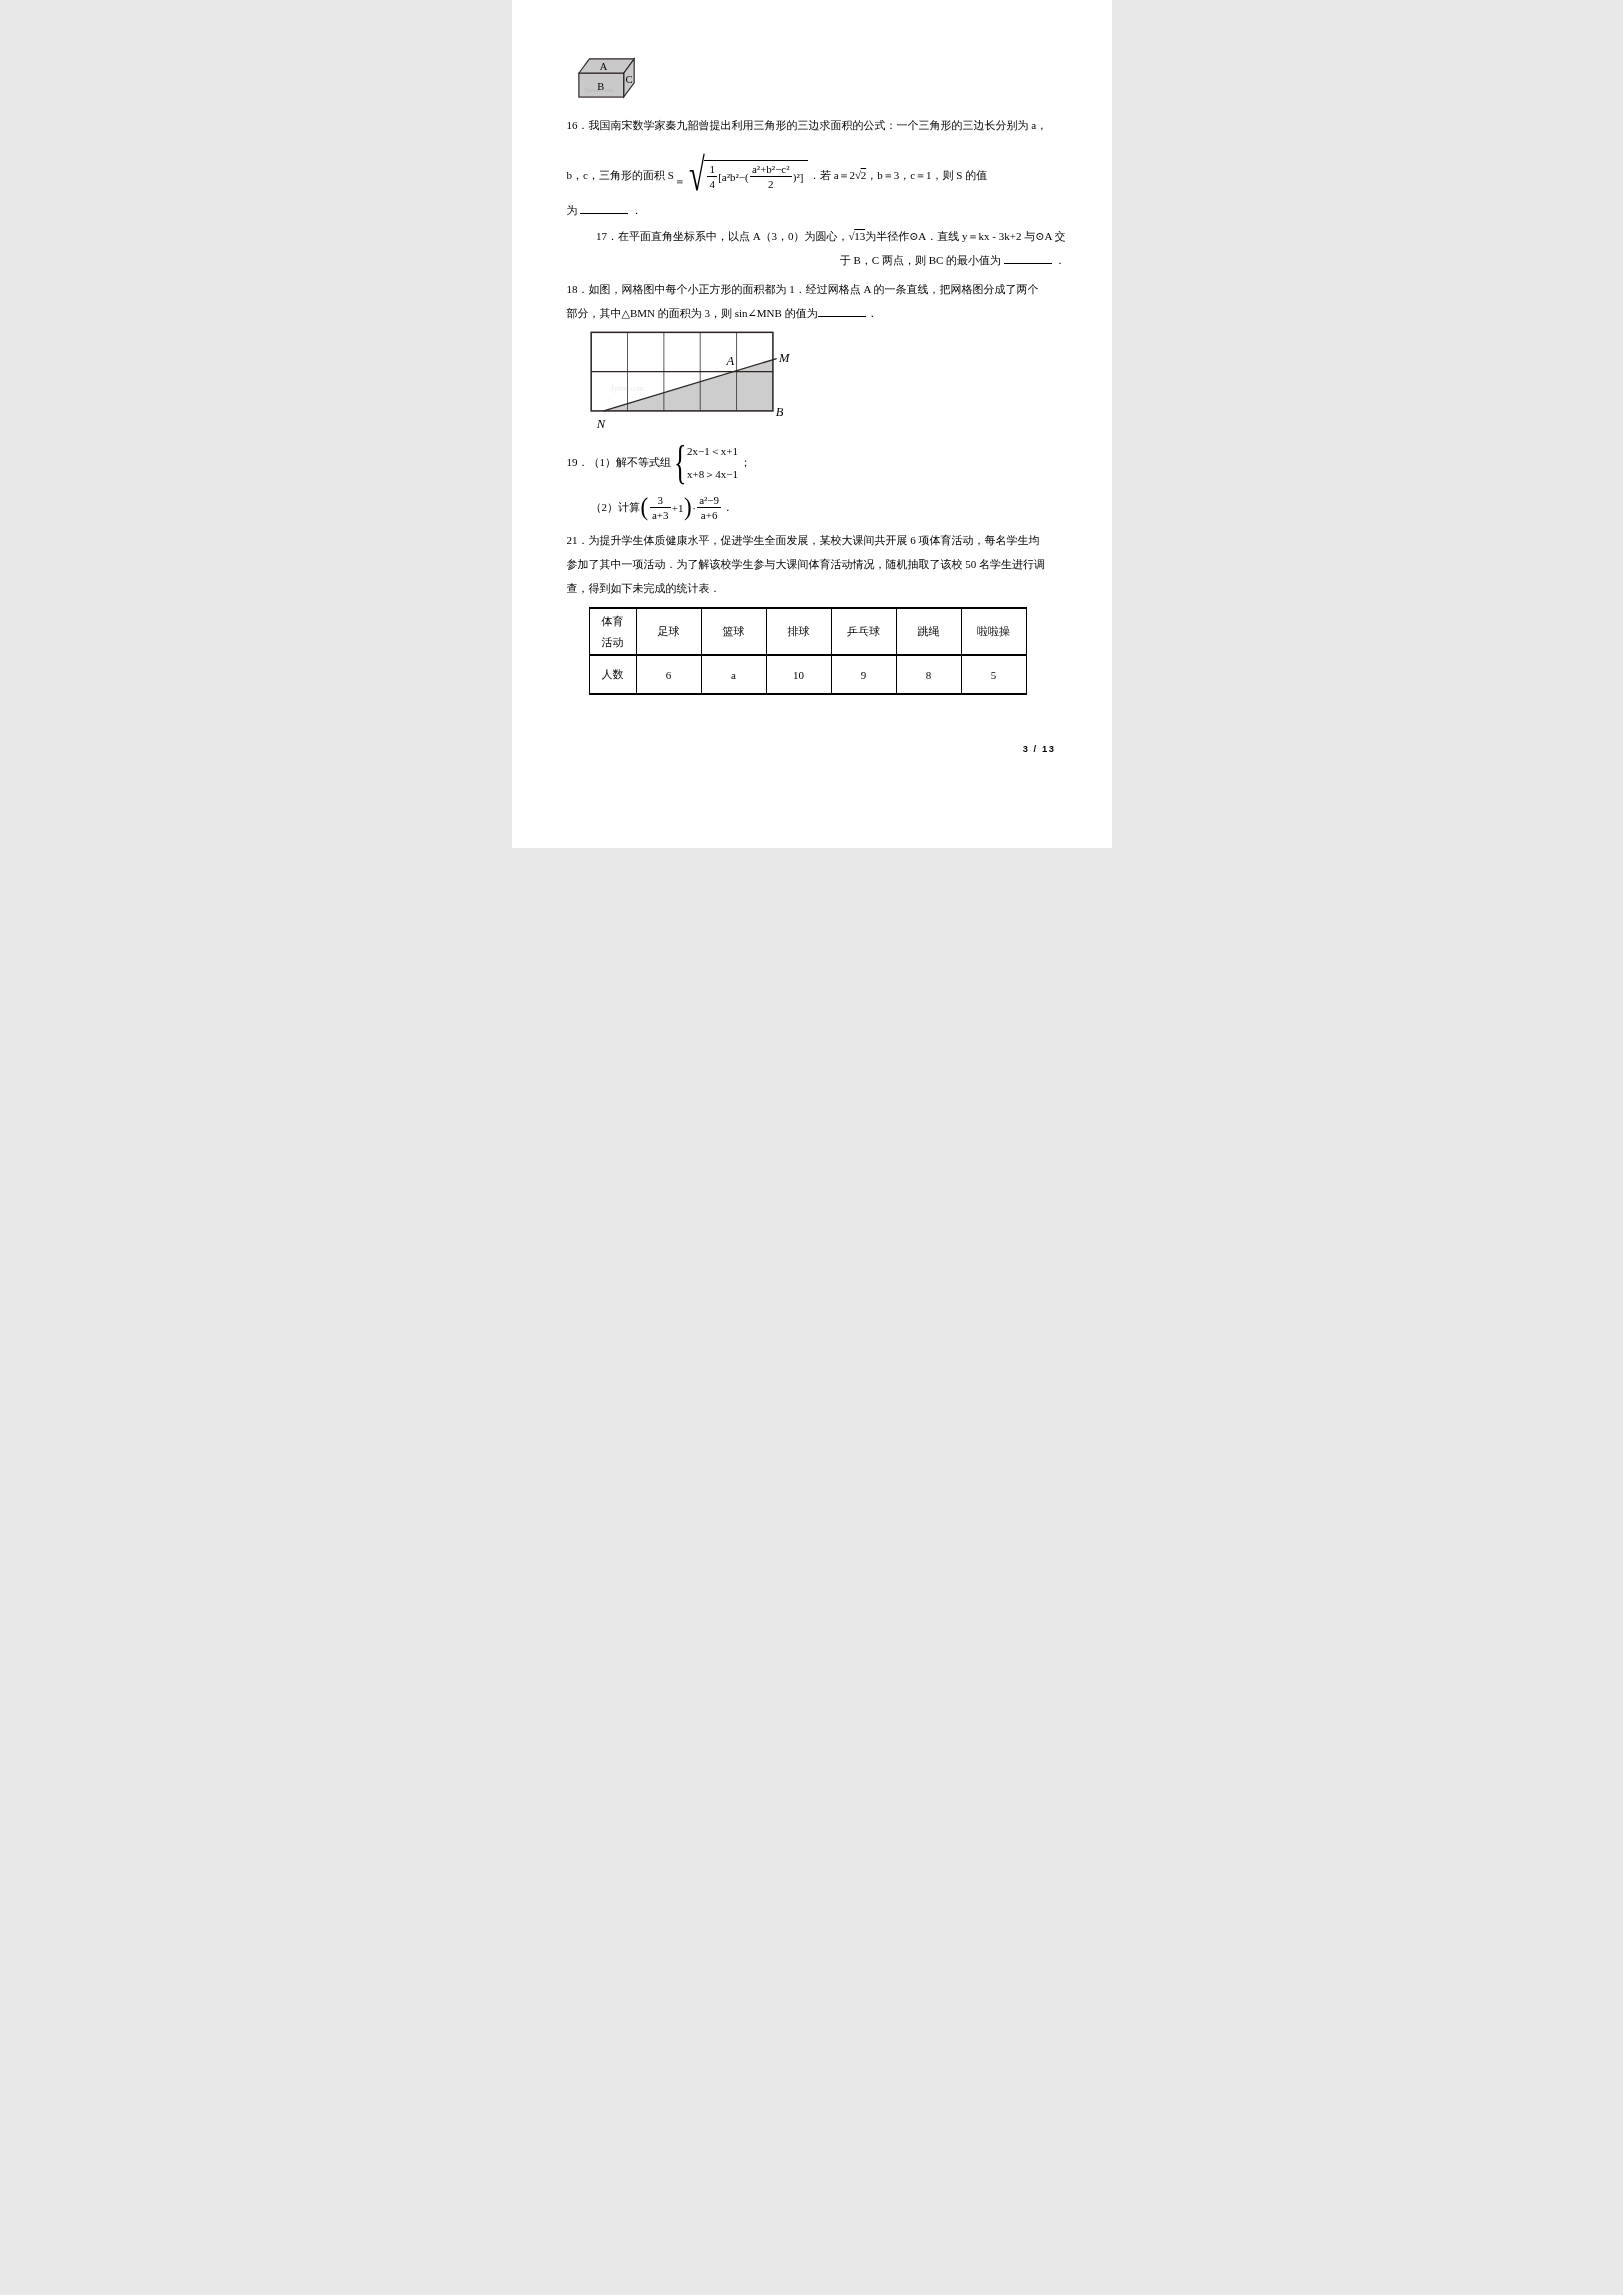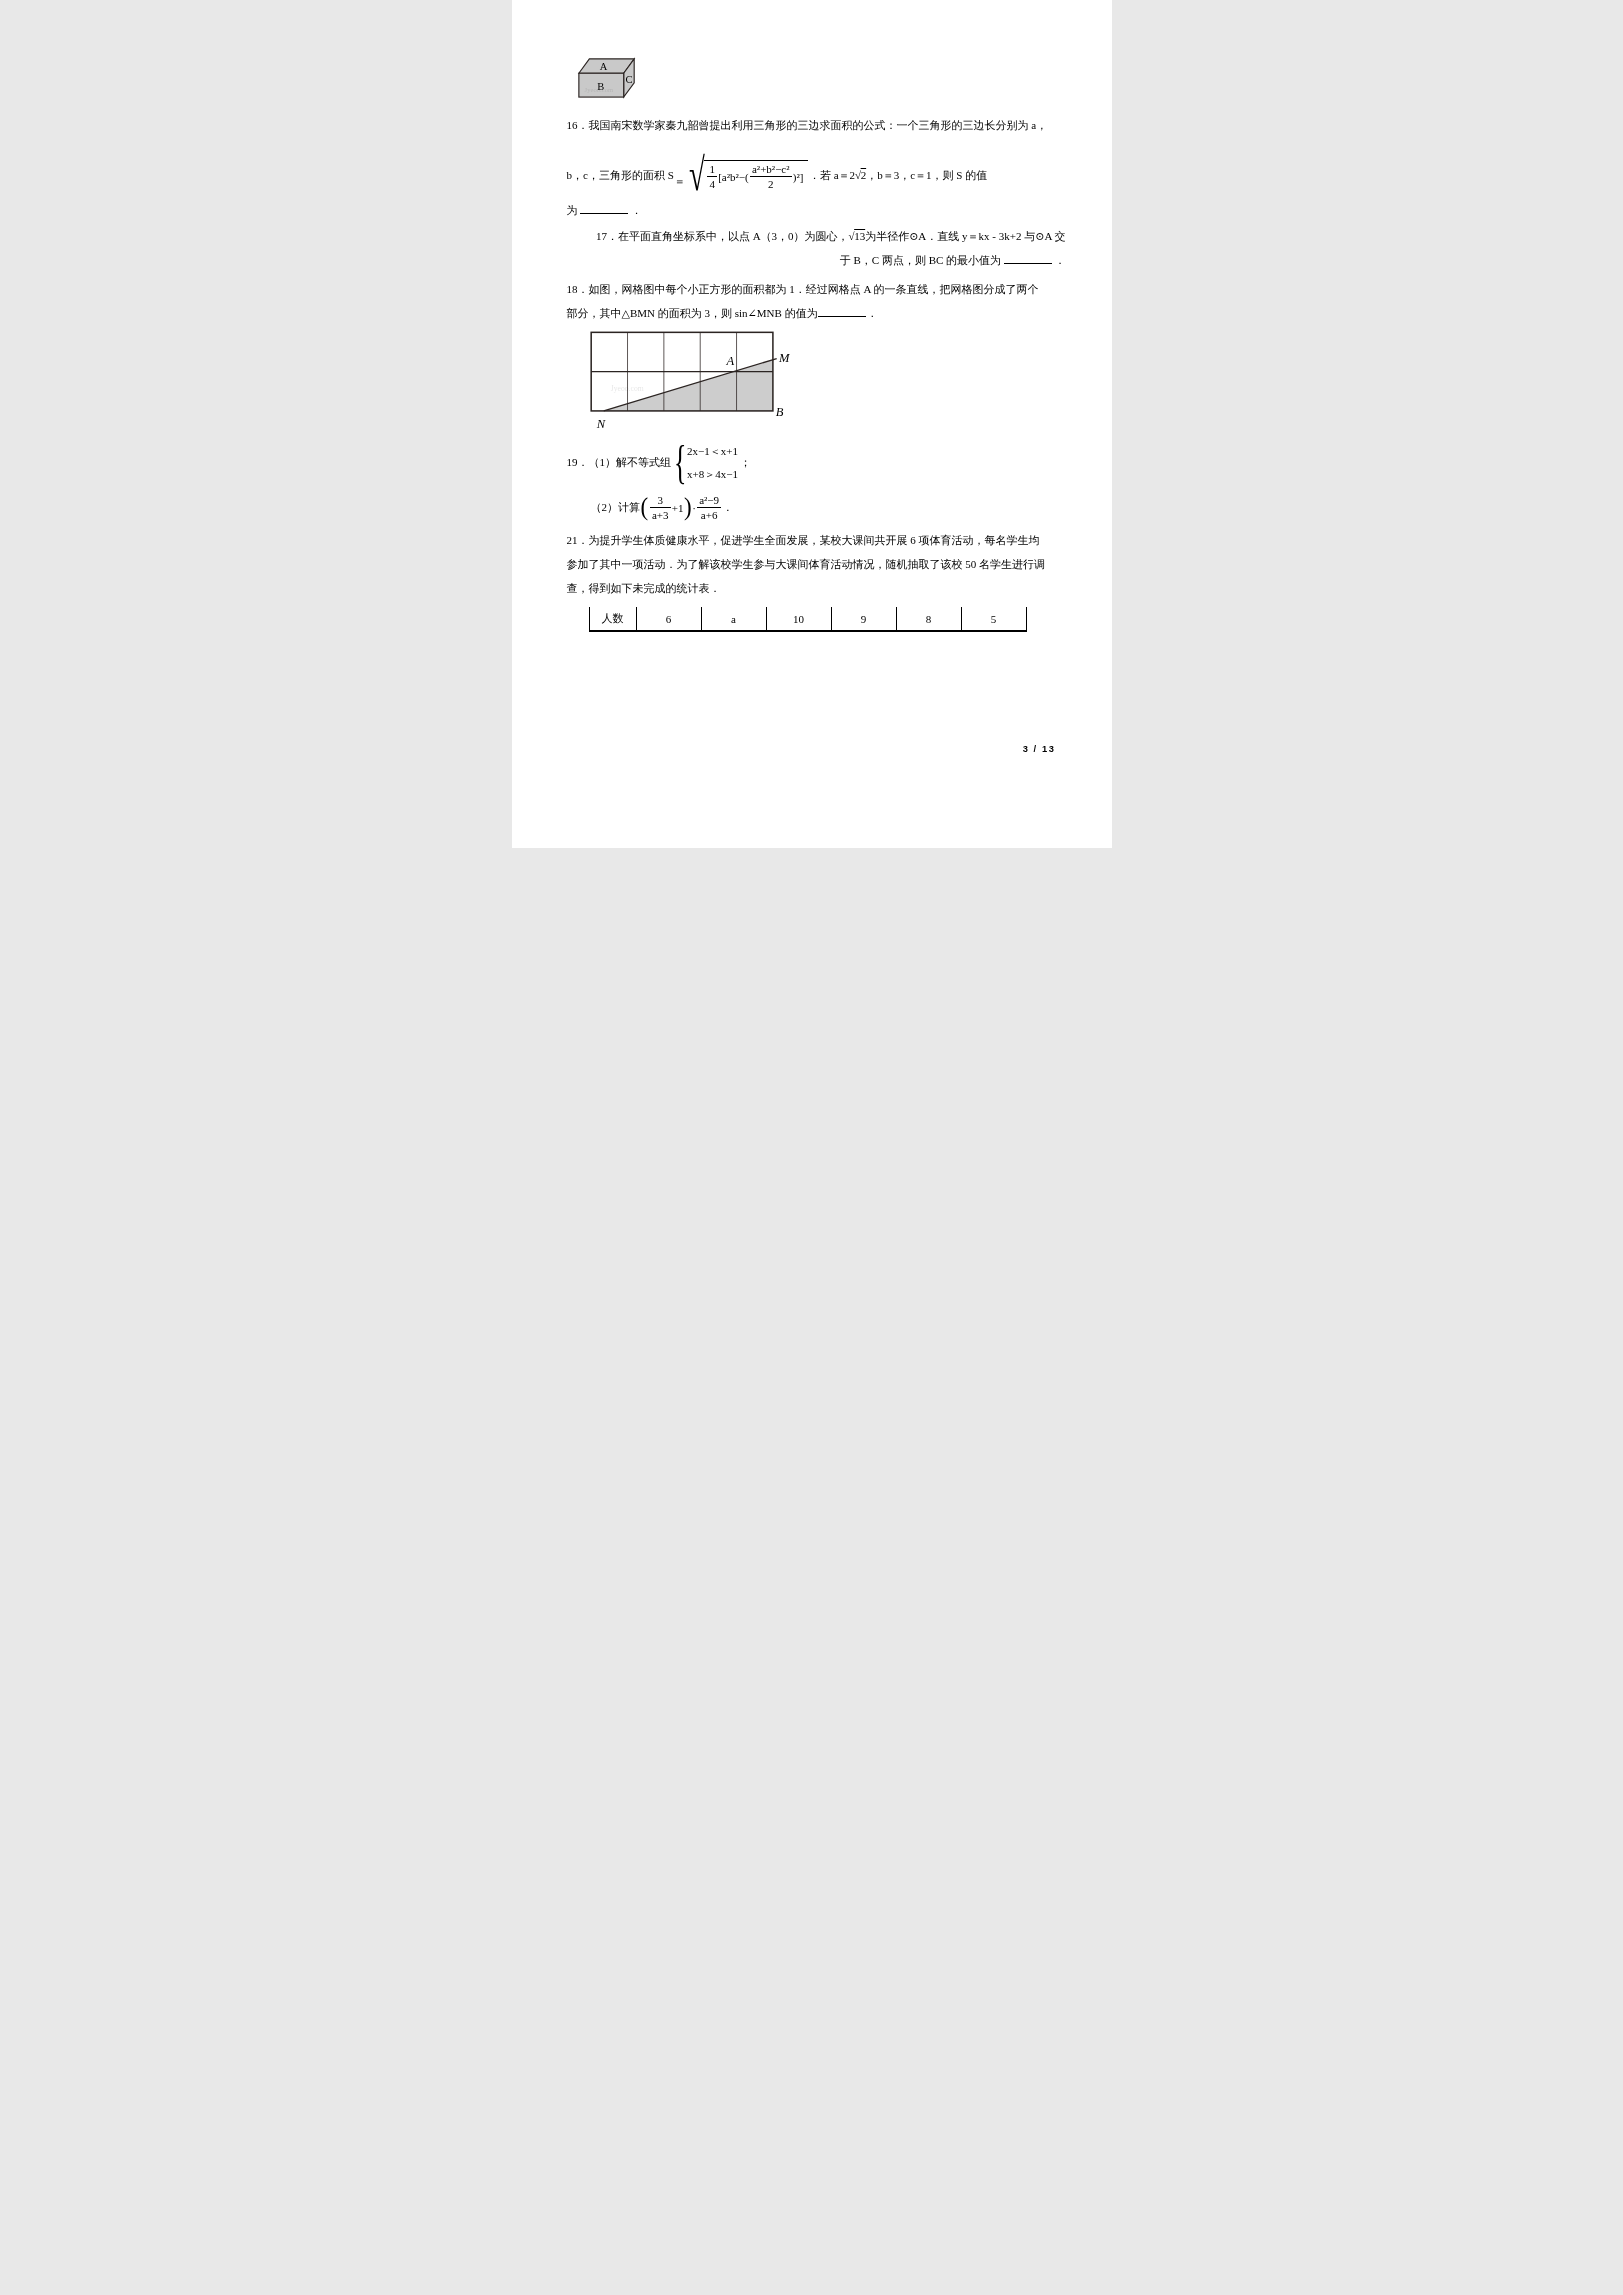--- a/index.html
+++ b/index.html
@@ -63,21 +63,21 @@
   .q19 { margin-top:2.2px; }
   .q20 { margin-top:8.7px; }
   .q20-item { margin-left:19.6px; }
   .q21 { margin-top:6.5px; }
 
   
   .stat-table { border-collapse:collapse; margin:7.6px 0 0 22px; table-layout:fixed; }
   .stat-table td { border-left:0.8px solid #000; border-right:0.8px solid #000;
                    text-align:center; vertical-align:middle; font-size:11px; }
   .stat-table tr.hrow td { border-top:2.2px solid #000; border-bottom:2.2px solid #000; height:47px; }
-  .stat-table tr.drow td { border-bottom:2.2px solid #000; height:24px; }
+  .stat-table tr.drow td { border-bottom:2.2px solid #000; height:39px; }
   .stat-table td.c0 { width:47px; }
   .stat-table td.cn { width:65px; }
   .corner-label { display:flex; flex-direction:column; justify-content:space-around;
                   height:41px; line-height:16.4px; }
 
   .footer { position:absolute; right:56px; top:744px;
             font-family:"Liberation Sans","DejaVu Sans",sans-serif;
             font-weight:bold; font-size:9.3px; letter-spacing:1.6px; }
 </style>
 </head>
@@ -190,20 +190,34 @@
     </div>
 
 
     <div class="q21">
       <div class="line">21．为提升学生体质健康水平，促进学生全面发展，某校大课间共开展 6 项体育活动，每名学生均</div>
       <div class="line">参加了其中一项活动．为了解该校学生参与大课间体育活动情况，随机抽取了该校 50 名学生进行调</div>
       <div class="line">查，得到如下未完成的统计表．</div>
 
       <table class="stat-table">
         <tbody>
+            <tr class="hrow">
+          <td class="c0">
+            <div class="corner-label">
+              <span>体育</span>
+              <span>活动</span>
+            </div>
+          </td>
+          <td class="cn">足球</td>
+          <td class="cn">篮球</td>
+          <td class="cn">排球</td>
+          <td class="cn">乒乓球</td>
+          <td class="cn">跳绳</td>
+          <td class="cn">啦啦操</td>
+        </tr>
         <tr class="drow">
           <td class="c0">人数</td>
           <td class="cn">6</td>
           <td class="cn">a</td>
           <td class="cn">10</td>
           <td class="cn">9</td>
           <td class="cn">8</td>
           <td class="cn">5</td>
         </tr>
       </tbody>

